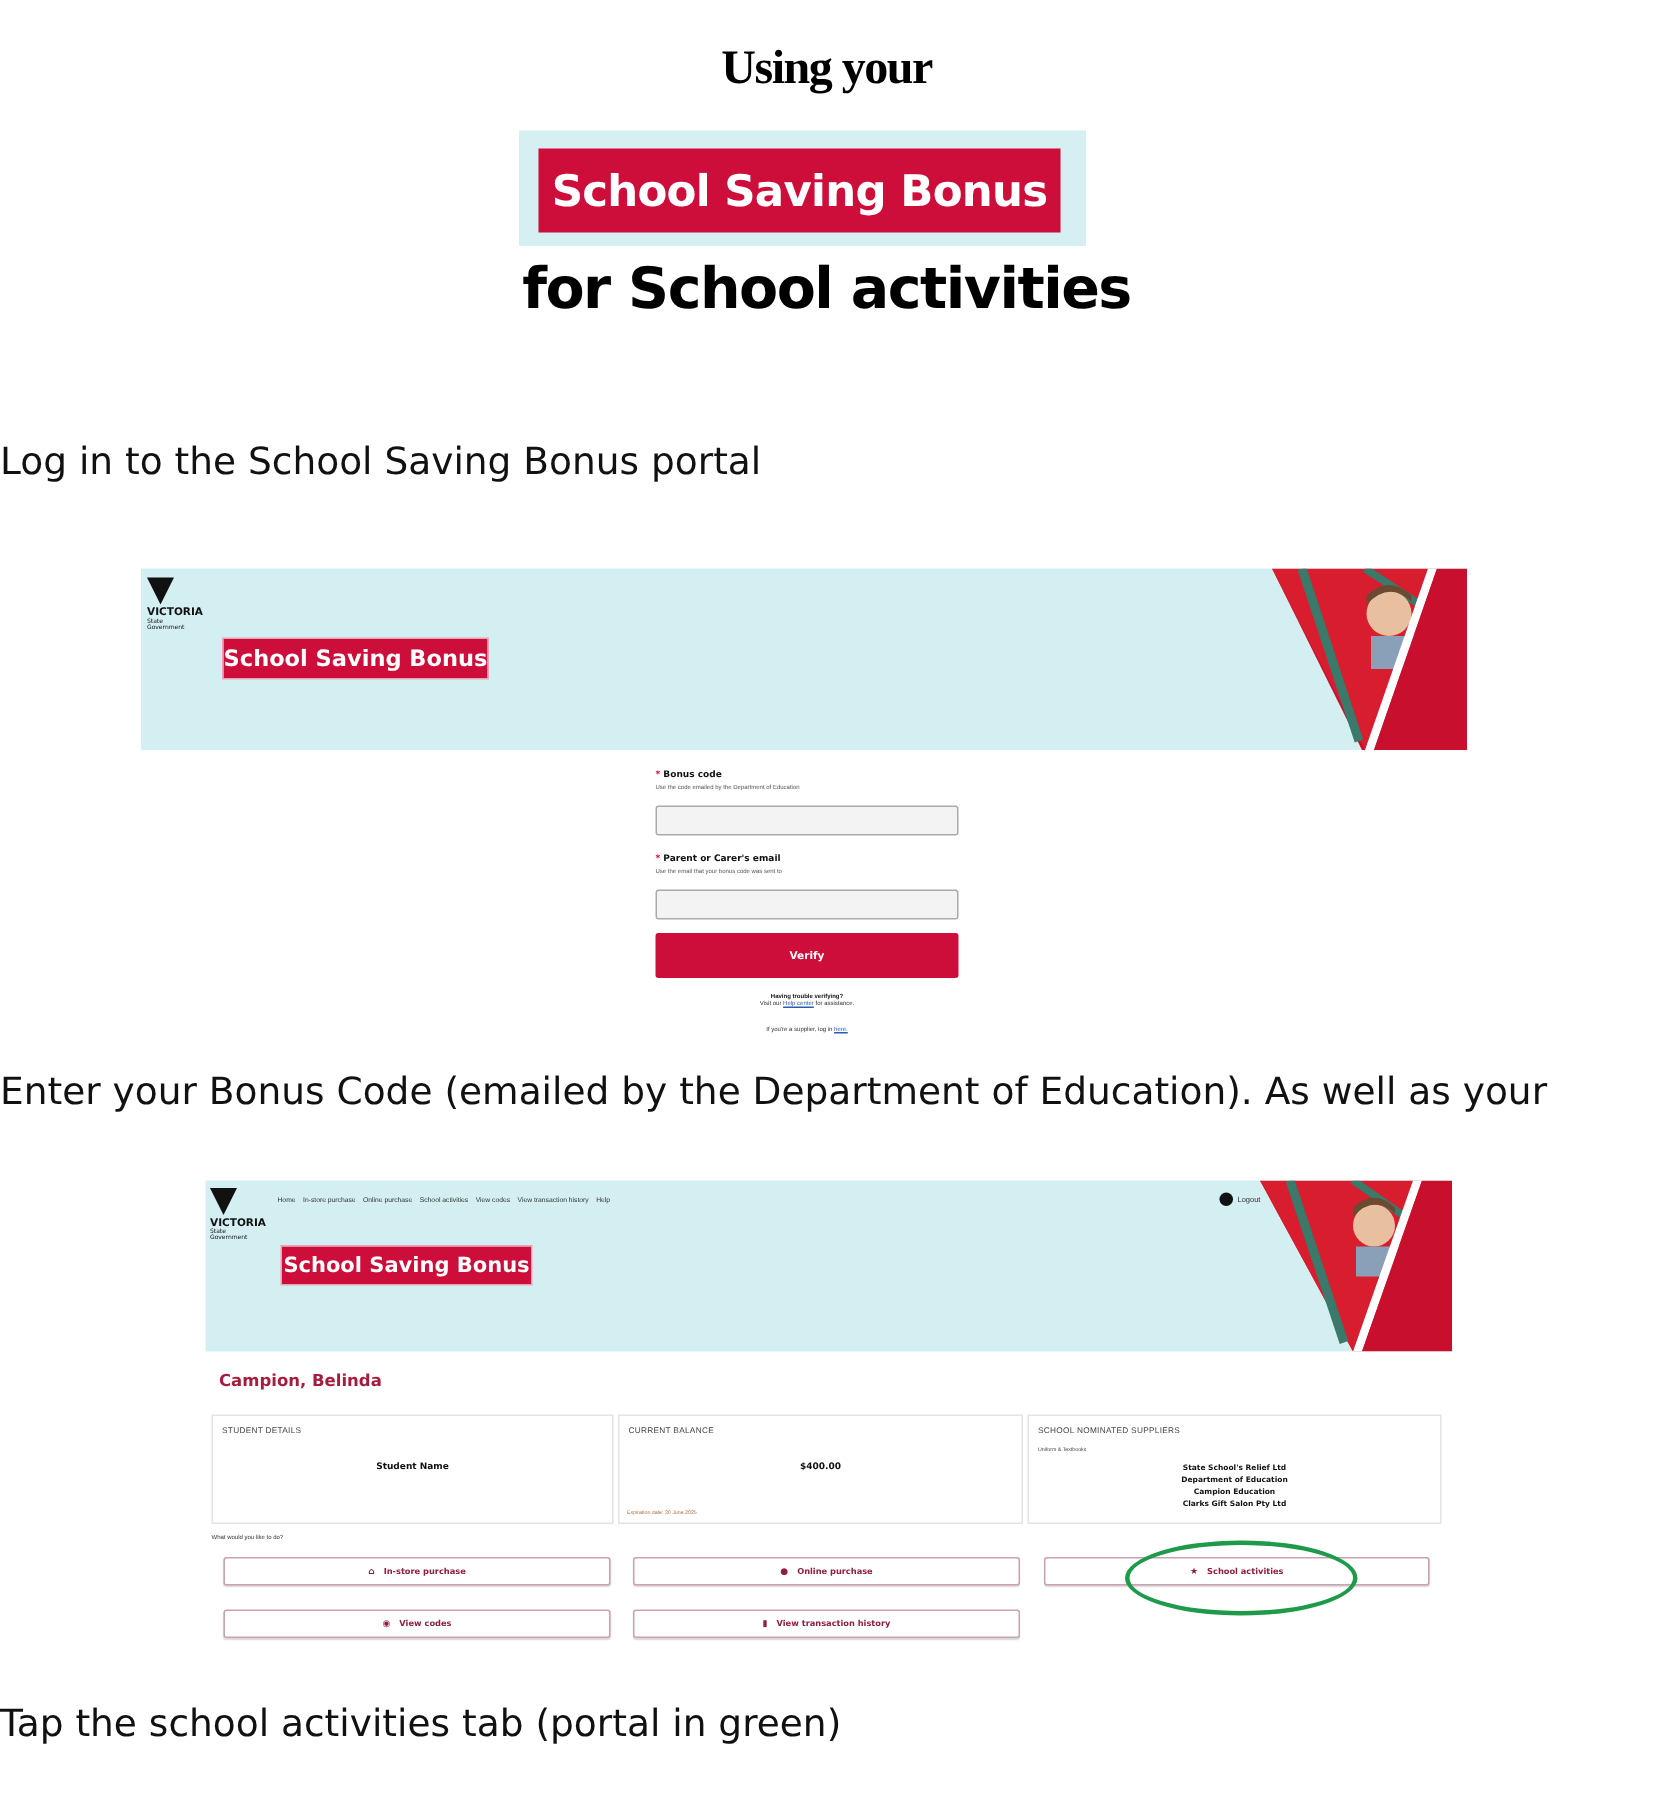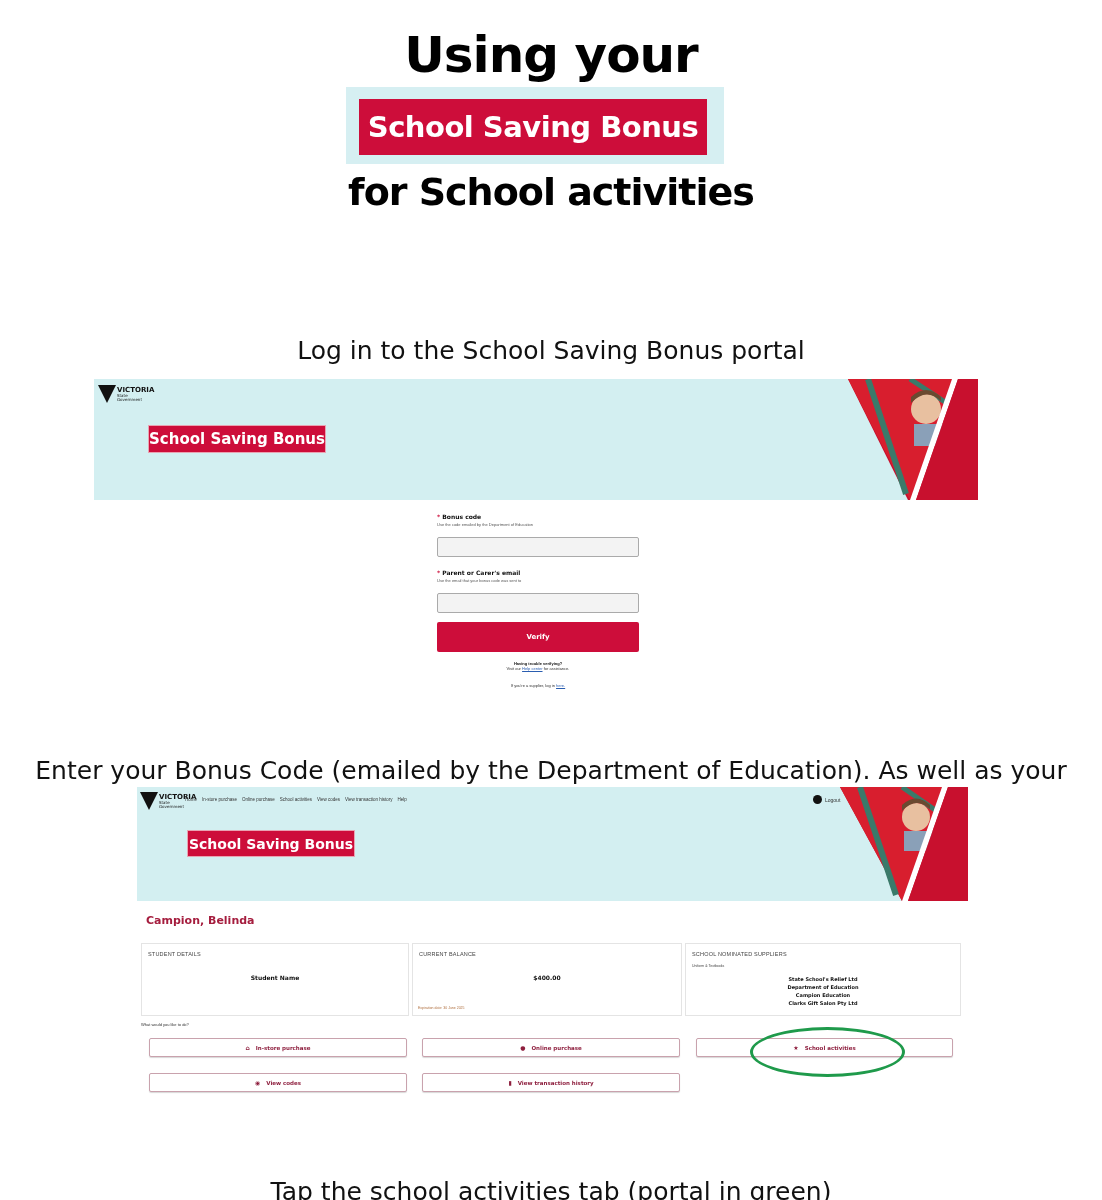--- a/index.html
+++ b/index.html
@@ -5,39 +5,39 @@
   * { box-sizing: border-box; margin: 0; padding: 0; }
   body {
     width: 1102px; height: 1200px; background: #ffffff; position: relative; overflow: hidden;
     font-family: "Liberation Sans", sans-serif; color: #000;
   }
   .abs { position: absolute; }
   .heading {
     left: 0; width: 1102px; text-align: center; font-family: "DejaVu Sans", sans-serif;
     font-weight: bold; color: #000;
   }
-  #h1 { top: 26px; font-size: 50px; letter-spacing: -1px; }
+  #h1 { top: 26px; font-size: 32px; letter-spacing: -1px; font-family: Liberation Serif, serif; }
   #h3 { top: 170px; font-size: 38px; letter-spacing: -1px; }
   .logo-wrap {
     left: 346px; top: 87px; width: 378px; height: 77px; background: #d6eff2;
   }
   .logo-red {
     left: 13px; top: 12px; width: 348px; height: 56px; background: #cd0d3a;
     color: #fff; font-family: "DejaVu Sans", sans-serif; font-weight: bold; font-size: 29px;
     display: flex; align-items: center; justify-content: center; letter-spacing: -0.5px;
   }
   .caption {
-    left: 0; width: 1102px; text-align: center; font-family: "DejaVu Sans", sans-serif;
-    font-size: 25px; color: #111; line-height: 39px; margin-top: 43px;
+    left: 0; width: 1102px; text-align: left; font-family: "DejaVu Sans", sans-serif;
+    font-size: 25px; color: #111; line-height: 39px;
   }
   
   .banner {
     background: #d3eff1; overflow: hidden;
   }
-  .vic-logo { display: flex; align-items: center; gap: 1px; }
+  .vic-logo { display: flex; align-items: flex-start; gap: 1px; flex-direction: column; }
   .vic-tri { width: 0; height: 0; border-left: 9px solid transparent; border-right: 9px solid transparent; border-top: 18px solid #111; }
   .vic-text { font-family: "DejaVu Sans", sans-serif; font-weight: bold; font-size: 7px; color: #111; line-height: 8px; }
   .vic-sub { font-size: 4px; font-weight: normal; line-height: 4px; }
   .ssb-badge {
     background: #cd0d3a; color: #fff; font-family: "DejaVu Sans", sans-serif; font-weight: bold;
     display: flex; align-items: center; justify-content: center; outline: 1px solid #e9a3b2;
   }
   .photo { position: absolute; top: 0; right: 0; height: 100%; }
   .field-label { font-family: "DejaVu Sans", sans-serif; font-weight: bold; font-size: 6px; color: #111; }
   .field-label .req { color: #cd0d3a; }

